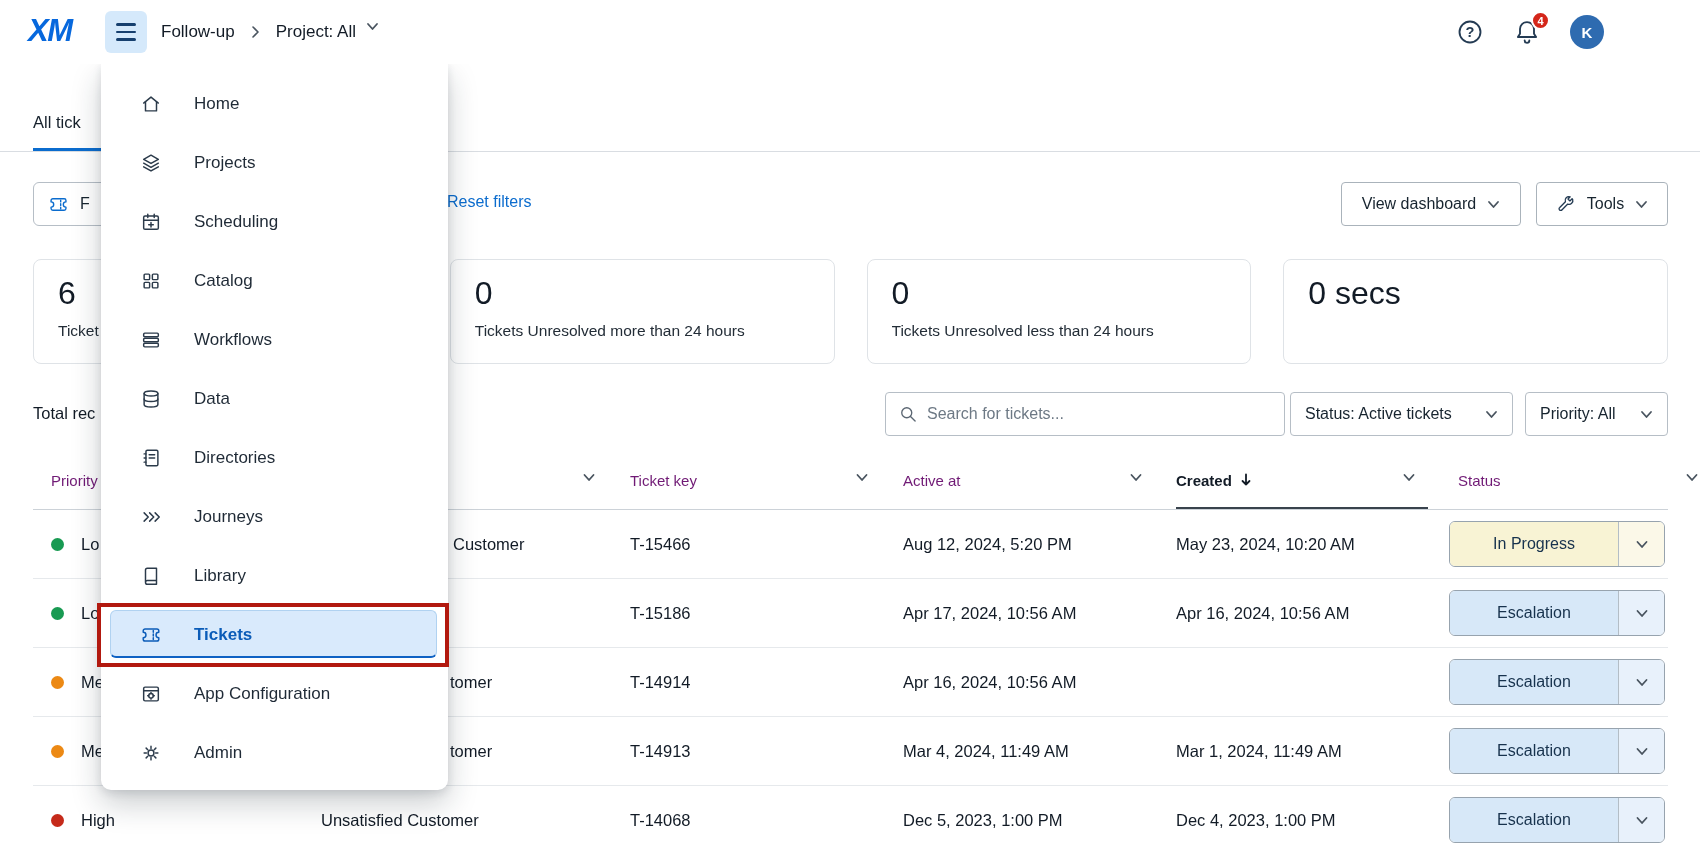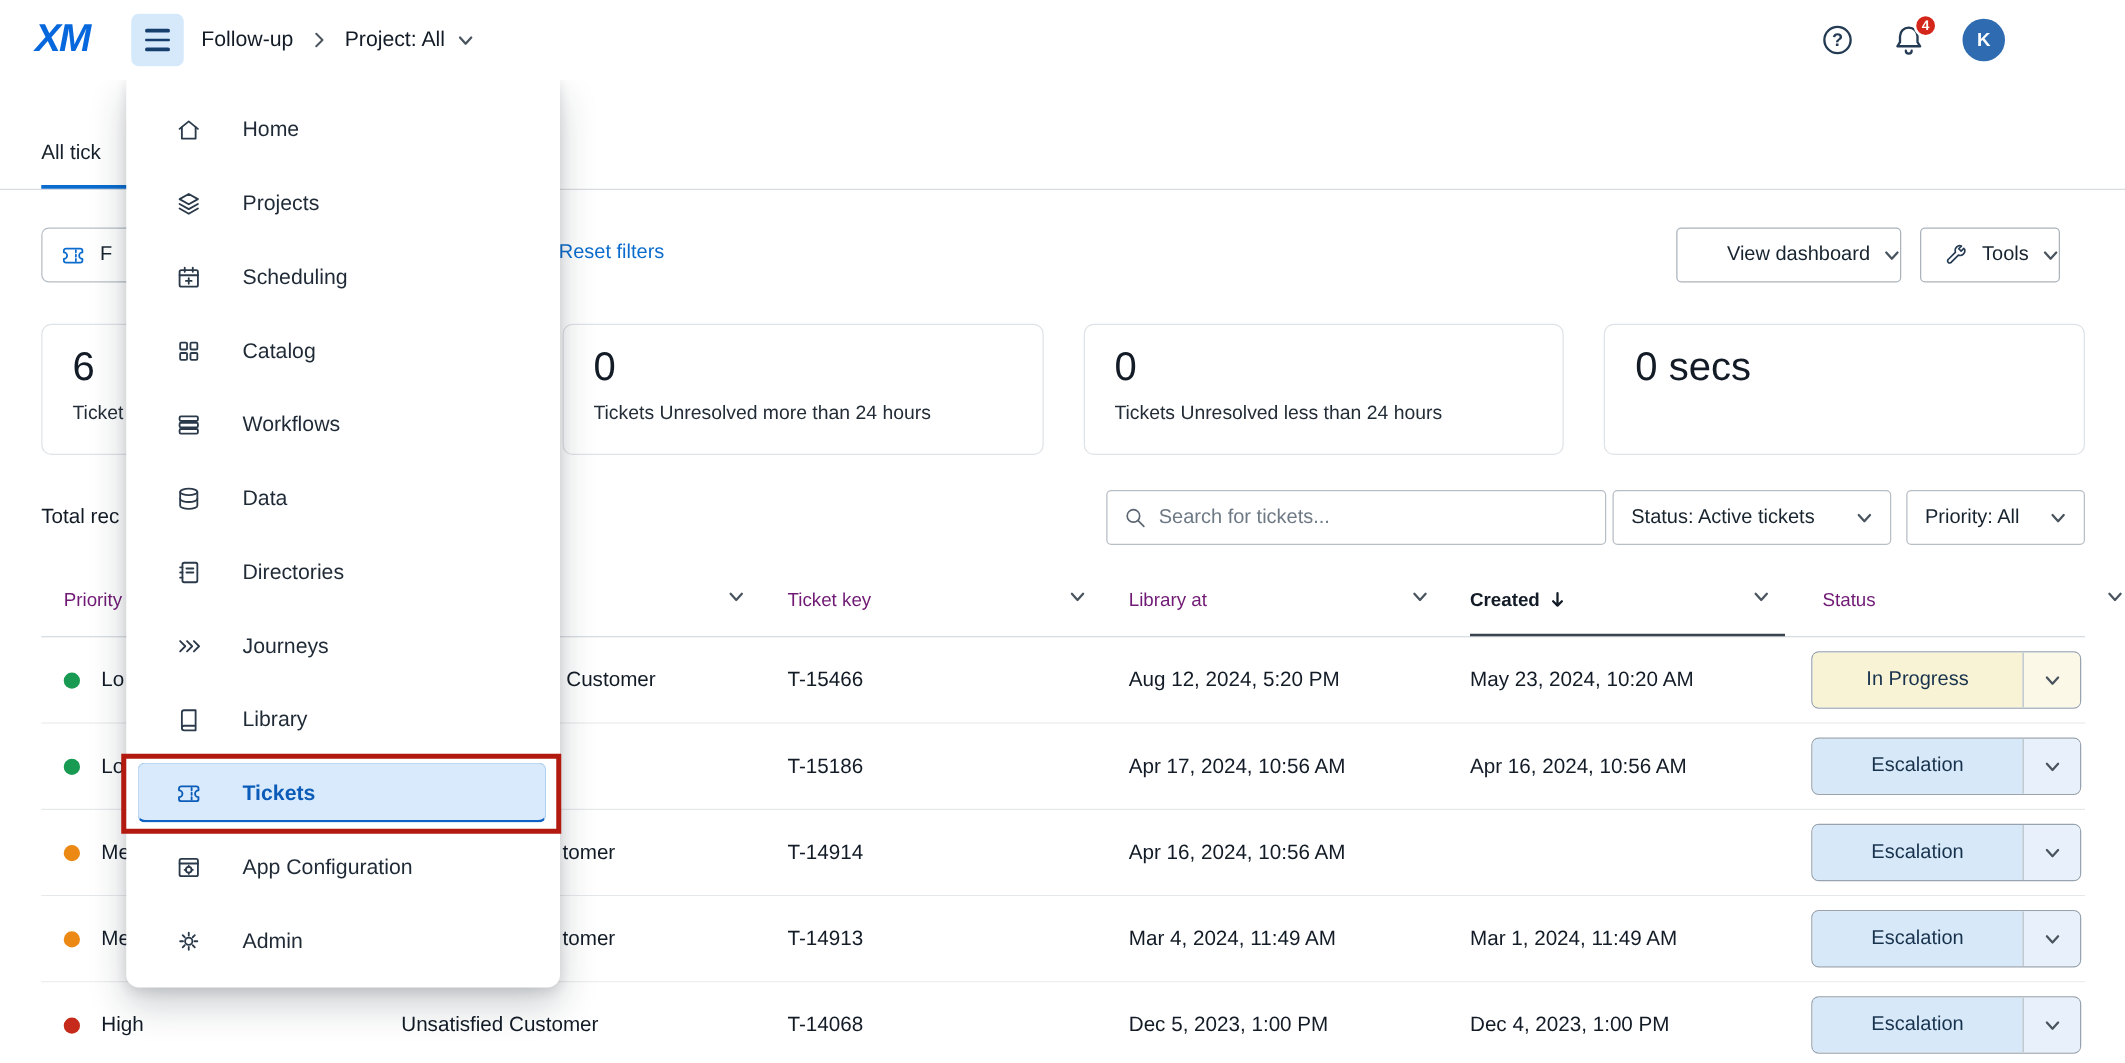--- a/index.html
+++ b/index.html
@@ -11,38 +11,38 @@
   svg { display: block; }
   .ic svg, .micon svg { fill: none; stroke-width: 1.6; stroke-linecap: round; stroke-linejoin: round; }
 
   
   .topbar { position: absolute; top: 0; left: 0; width: 1700px; height: 64px; background: #fff; z-index: 60; }
   .logo { position: absolute; left: 28px; top: 13px; font-size: 31px; font-weight: 800; font-style: italic; color: #0768dd; letter-spacing: -1.5px; cursor: pointer; }
   .hamburger { position: absolute; left: 105px; top: 11px; width: 42px; height: 42px; background: #d5e9fb; border: none; border-radius: 6px; display: flex; flex-direction: column; justify-content: center; align-items: center; gap: 5px; cursor: pointer; }
   .hbar { width: 20px; height: 2.4px; background: #163f6e; border-radius: 2px; }
   .crumbs { position: absolute; left: 161px; top: 0; height: 64px; display: flex; align-items: center; gap: 16px; font-size: 17px; }
   .crumb-section { color: #121b26; cursor: pointer; }
-  .crumb-project { display: flex; align-items: center; gap: 10px; color: #121b26; cursor: pointer; }
+  .crumb-project { display: flex; gap: 10px; color: #121b26; cursor: pointer; }
   .hdr-ic { position: absolute; top: 18px; width: 28px; height: 28px; cursor: pointer; }
   .help-ic { left: 1456px; }
   .bell-wrap { left: 1513px; }
   .bell-badge { position: absolute; top: -7px; right: -9px; min-width: 19px; height: 19px; border-radius: 10px; background: #d4261a; color: #fff; font-size: 11px; font-weight: 700; display: flex; align-items: center; justify-content: center; padding: 0 4px; border: 2px solid #fff; }
   .avatar { position: absolute; left: 1570px; top: 15px; width: 34px; height: 34px; border-radius: 50%; background: #2e6bb0; color: #fff; font-size: 15px; font-weight: 700; display: flex; align-items: center; justify-content: center; cursor: pointer; }
   .waffle { left: 1633px; }
 
   
   .tab { position: absolute; left: 33px; top: 113px; min-width: 150px; padding-bottom: 16px; border-bottom: 3px solid #0b6cce; font-size: 16.5px; color: #15202b; cursor: pointer; z-index: 1; }
   .tabs-line { position: absolute; left: 0; top: 151px; width: 1700px; height: 1px; background: #d9dde2; }
 
   
   .filter-btn { position: absolute; left: 33px; top: 182px; width: 120px; height: 44px; border: 1px solid #b6bec6; border-radius: 6px; background: #fff; display: flex; align-items: center; gap: 11px; padding: 0 14px; font-size: 16px; color: #17242f; cursor: pointer; z-index: 1; }
   .reset-link { position: absolute; left: 447px; top: 193px; font-size: 16px; color: #0b6cce; background: none; border: none; cursor: pointer; font-family: inherit; }
-  .btn-outline { position: absolute; top: 182px; height: 44px; border: 1px solid #aab3bb; border-radius: 4px; background: #fff; display: flex; align-items: center; justify-content: flex-end; gap: 11px; font-size: 16px; color: #17242f; cursor: pointer; font-family: inherit; }
+  .btn-outline { position: absolute; top: 182px; height: 44px; border: 1px solid #aab3bb; border-radius: 4px; background: #fff; display: flex; align-items: center; justify-content: center; gap: 11px; font-size: 16px; color: #17242f; cursor: pointer; font-family: inherit; }
   .btn-dashboard { left: 1341px; width: 180px; }
-  .btn-tools { left: 1536px; width: 112px; }
+  .btn-tools { left: 1536px; width: 132px; }
 
   
   .stats { position: absolute; left: 33px; top: 259px; width: 1635px; display: flex; gap: 32px; }
   .card { flex: 1; height: 105px; border: 1px solid #dfe3e7; border-radius: 8px; background: #fff; padding: 13px 24px; }
   .card-value { font-size: 32px; color: #121b26; line-height: 1.25; }
   .card-label { margin-top: 9px; font-size: 15.5px; color: #232d37; white-space: nowrap; overflow: hidden; }
 
   
   .total-label { position: absolute; left: 33px; top: 404px; font-size: 16.5px; color: #121b26; }
   .searchbox { position: absolute; left: 885px; top: 392px; width: 400px; height: 44px; border: 1px solid #b6bec6; border-radius: 4px; background: #fff; display: flex; align-items: center; gap: 9px; padding: 0 12px; }
@@ -220,21 +220,21 @@
       <svg width="14" height="9" viewBox="0 0 13 9" class="chev">
           <path d="M2 2 L6.5 7 L11 2"></path>
         </svg>
     </span>
     <span class="hcell" style="left:597px">Ticket key</span>
     <span class="hchev" style="left:822px">
       <svg width="14" height="9" viewBox="0 0 13 9" class="chev">
           <path d="M2 2 L6.5 7 L11 2"></path>
         </svg>
     </span>
-    <span class="hcell" style="left:870px">Library at</span>
+    <span class="hcell" style="left:870px">Active at</span>
     <span class="hchev" style="left:1096px">
       <svg width="14" height="9" viewBox="0 0 13 9" class="chev">
           <path d="M2 2 L6.5 7 L11 2"></path>
         </svg>
     </span>
     <span class="hcell created" style="left:1143px">
       <span>Created</span>
       <svg width="12" height="14" viewBox="0 0 12 14" class="chev" style="stroke:#121b26">
           <path d="M6 1.5 V11.5 M2.5 8 L6 11.5 L9.5 8"></path>
         </svg>

